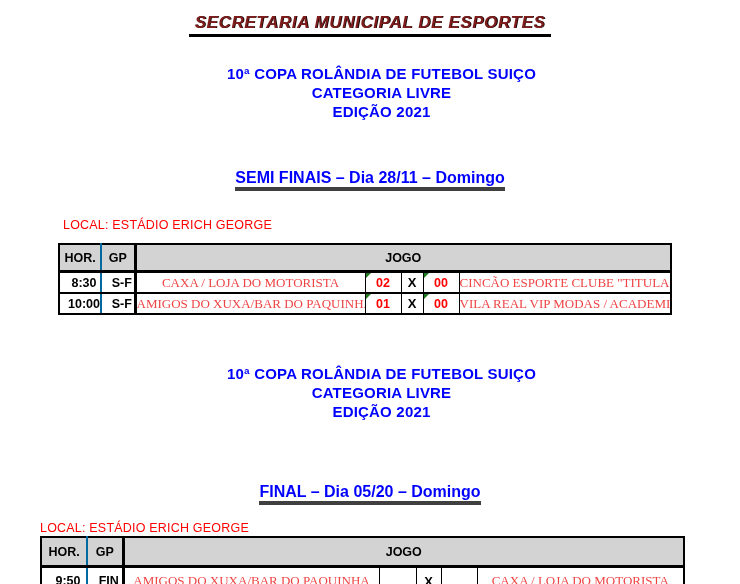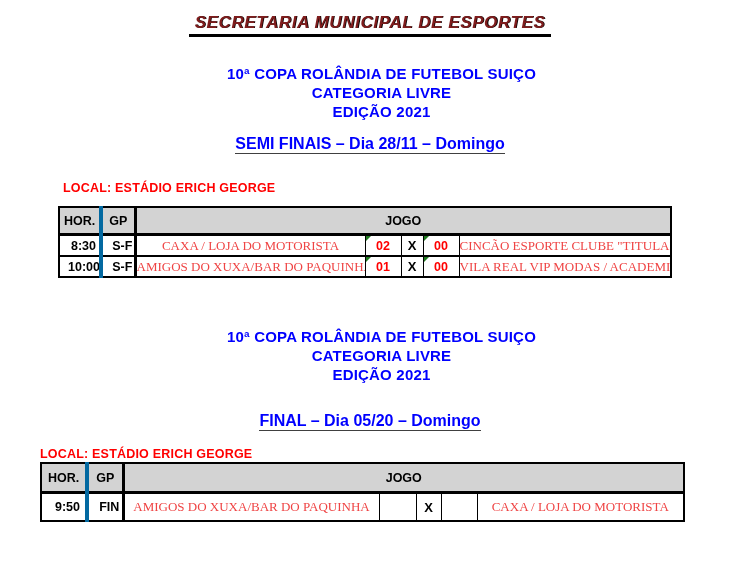--- a/index.html
+++ b/index.html
@@ -31,27 +31,28 @@
     font-size:15px; line-height:19px;
     letter-spacing:0.2px;
   }
 
   
   .stage-wrap { text-align:center; margin-top:14px; }
   .stage-wrap.second { margin-top:28px; }
   .stage {
     display:inline-block;
     color:#0000FF; font-weight:bold; font-size:16px;
-    border-bottom:1px solid #404040;
+    border-bottom:4px solid #404040;
     padding-bottom:0px;
+    margin-top:34px;
   }
 
   
   .local {
-    color:#FF0000; font-weight:bold; font-size:12.5px;
+    color:#FF0000; font-weight:normal; font-size:12.5px;
     letter-spacing:0.2px;
   }
   .local.first { margin:27px 0 11px 63px; }
   .local.second { margin:16px 0 1px 40px; }
 
   
   table { border-collapse:collapse; table-layout:fixed; border:2px solid #000; }
   .t1 { margin-left:58px; width:614px; }
   .t2 { margin-left:40px; width:645px; }
   th, td {
@@ -64,21 +65,21 @@
   th {
     background:#D3D3D3;
     font-size:12.5px; font-weight:bold; color:#000;
     border-bottom-width:3px;
   }
   .t1 th { height:25px; }
   .t1 td { height:19px; }
   .t2 th { height:27px; }
   .t2 td { height:26px; }
 
-  .c-hor { border-left:2px solid #000; border-right:4px solid #0369a1; }
+  .c-hor { border-left:2px solid #000; border-right:2px solid #0369a1; }
   .c-gp  { border-right:3px solid #000; }
 
   td.c-time, td.c-gp { font-weight:bold; font-size:12.5px; color:#000;padding-left:8px; }
   td.c-team {
     font-family:"Liberation Serif", serif;
     font-size:13px; color:#ef4444;
   }
   td.c-score {
     color:#FF0000; font-weight:bold; font-size:12.5px;
     position:relative;

